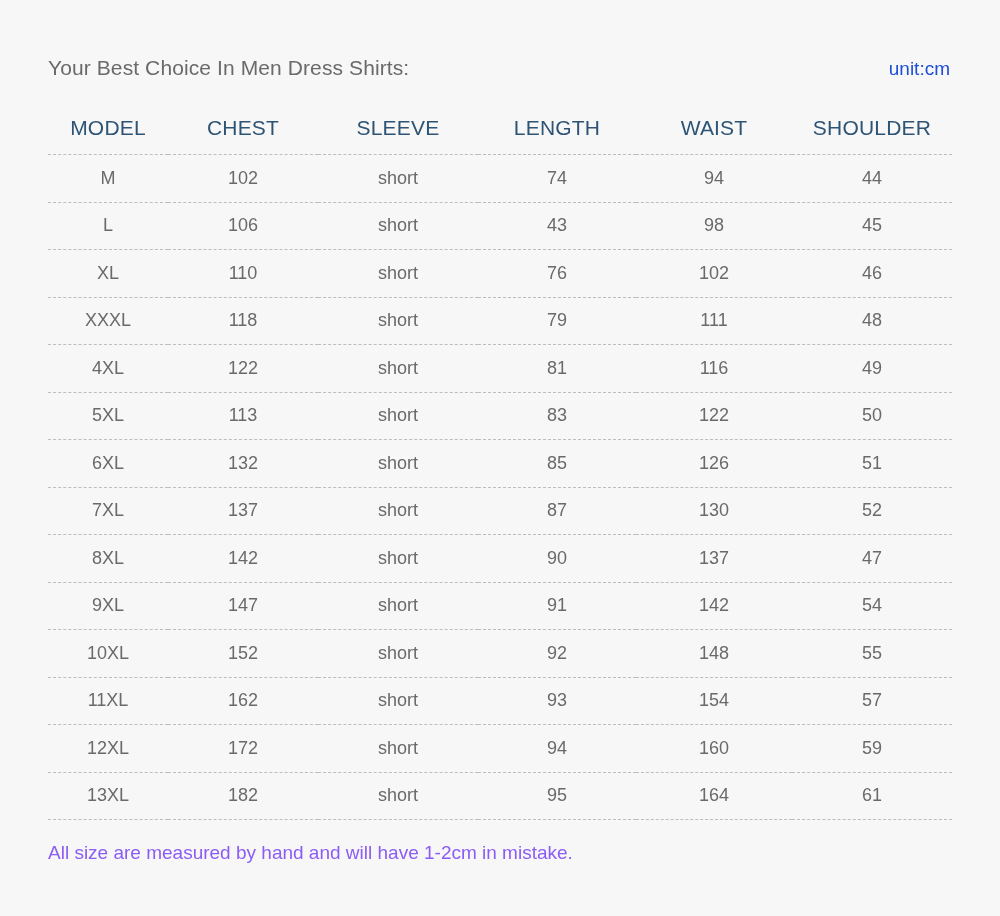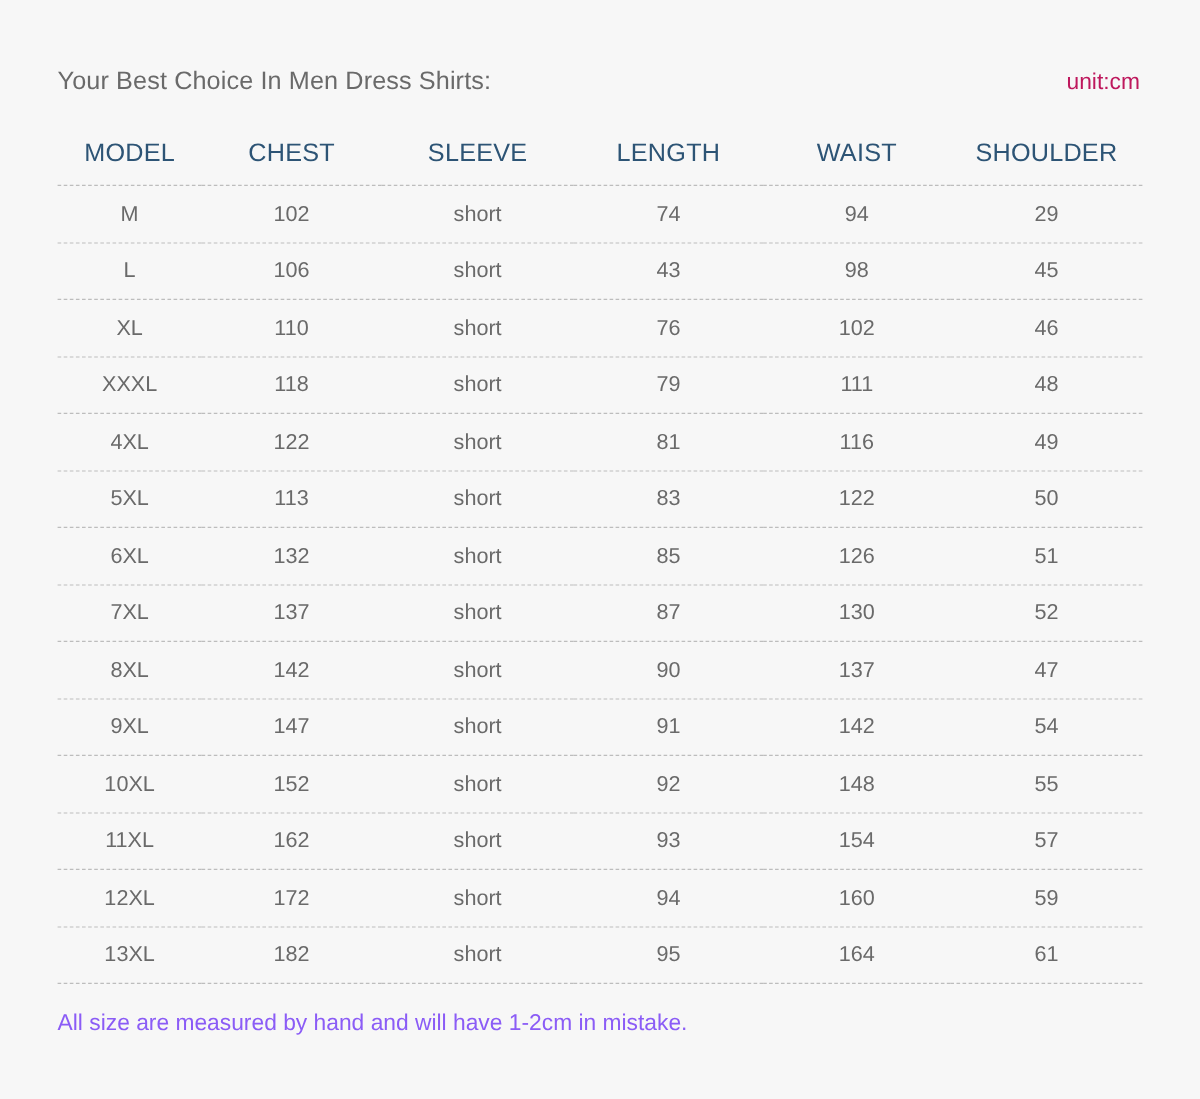--- a/index.html
+++ b/index.html
@@ -35,21 +35,21 @@
     margin-top: 20px;
   }
   .chart-title {
     font-size: 21px;
     color: #6a6a6a;
     letter-spacing: 0.1px;
     white-space: nowrap;
   }
   .unit-label {
     font-size: 19px;
-    color: #be185d;
+    color: #1d4ed8;
     white-space: nowrap;
     padding-right: 2px;
   }
 
   
   table.size-table {
     width: 904px;
     border-collapse: collapse;
     table-layout: fixed;
   }
@@ -121,21 +121,21 @@
         <th>SHOULDER</th>
       </tr>
     </thead>
     <tbody>
       <tr>
         <td>M</td>
         <td>102</td>
         <td>short</td>
         <td>74</td>
         <td>94</td>
-        <td>29</td>
+        <td>44</td>
       </tr>
       <tr>
         <td>L</td>
         <td>106</td>
         <td>short</td>
         <td>43</td>
         <td>98</td>
         <td>45</td>
       </tr>
       <tr>

